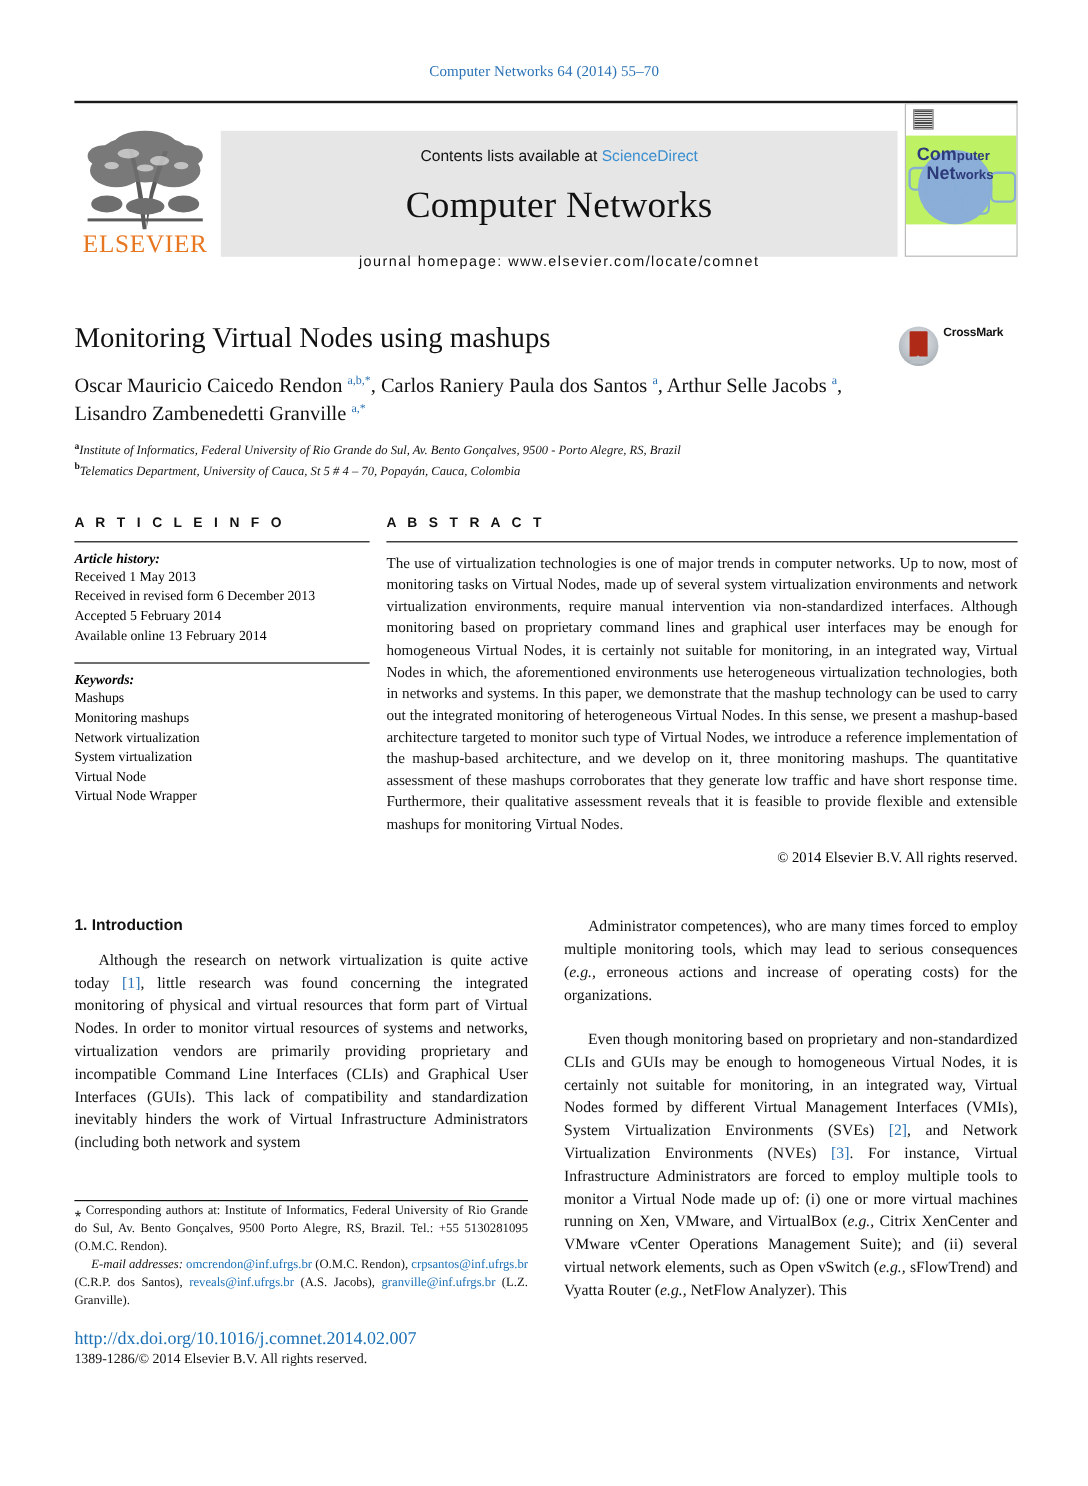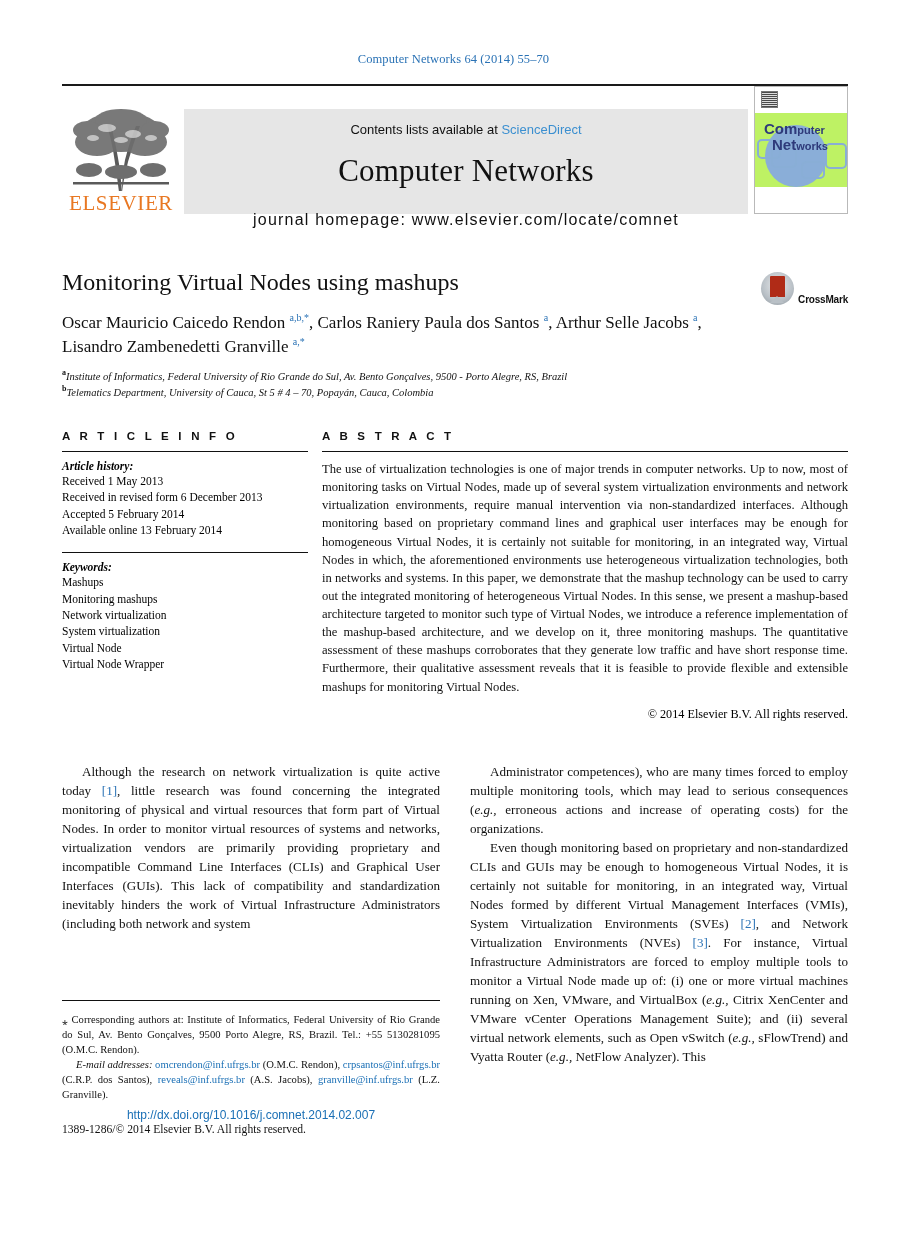--- a/index.html
+++ b/index.html
@@ -96,21 +96,21 @@
     text-align: center;
     font-family: "Liberation Serif", serif;
     font-size: 31px;
     margin-top: 16px;
     color: #111;
     letter-spacing: 0.2px;
   }
   .homepage {
     text-align: center;
     font-family: "Liberation Sans", sans-serif;
-    font-size: 16px;
+    font-size: 12px;
     letter-spacing: 1.2px;
     margin-top: 22px;
     color: #111;
   }
   .cover-thumb {
     flex: 0 0 94px;
     width: 94px;
     border: 1px solid #b9b9b9;
     background: #fff;
     position: relative;
@@ -181,24 +181,24 @@
     font-family: "Liberation Serif", serif;
     font-size: 24px;
     font-weight: 400;
     margin: 0;
     line-height: 1.18;
     color: #111;
     max-width: 690px;
   }
   .crossmark {
     position: absolute;
-    right: 0;
+    right: 12px;
     top: 4px;
     display: flex;
-    align-items: flex-end;
+    align-items: flex-start;
     gap: 4px;
   }
   .cm-badge {
     width: 33px;
     height: 33px;
     border-radius: 50%;
     background: radial-gradient(circle at 50% 40%, #e8eaec 0%, #b9c0c6 60%, #8d969d 100%);
     position: relative;
     overflow: hidden;
   }
@@ -335,31 +335,31 @@
   }
   .para {
     font-family: "Liberation Serif", serif;
     font-size: 13.1px;
     line-height: 1.45;
     text-align: justify;
     margin: 0;
     text-indent: 20px;
     color: #111;
   }
-  .para + .para { margin-top: 0px; }
+  .para + .para { margin-top: 18px; }
   .ref { color: #2a72b5; }
 
   
   .footnote {
     position: absolute;
     left: 62px;
     top: 1000px;
     width: 378px;
     border-top: 0.8px solid #111;
-    padding-top: 11px;
+    padding-top: 1px;
   }
   .fn-text {
     font-family: "Liberation Serif", serif;
     font-size: 10.6px;
     line-height: 1.42;
     text-align: justify;
     color: #111;
     margin: 0;
   }
   .fn-text .star { letter-spacing: 0; }
@@ -368,25 +368,24 @@
   }
   .mail { color: #1a6fb5; }
 
   .doi-block {
     position: absolute;
     left: 62px;
     top: 1108px;
     width: 378px;
   }
   .doi-link {
-    font-family: Liberation Sans, sans-serif;
-    font-size: 12px;
+    font-family: Liberation Serif, serif;
+    font-size: 15px;
     color: #1a6fb5;
     display: block;
-    text-align: center;
   }
   .issn-line {
     font-family: "Liberation Serif", serif;
     font-size: 11.6px;
     color: #111;
     display: block;
     margin-top: 1px;
   }
 </style>
 </head>
@@ -504,20 +503,21 @@
       <div class="rule-top">
         <div class="abstract-body">The use of virtualization technologies is one of major trends in computer networks. Up to now, most of monitoring tasks on Virtual Nodes, made up of several system virtualization environments and network virtualization environments, require manual intervention via non-standardized interfaces. Although monitoring based on proprietary command lines and graphical user interfaces may be enough for homogeneous Virtual Nodes, it is certainly not suitable for monitoring, in an integrated way, Virtual Nodes in which, the aforementioned environments use heterogeneous virtualization technologies, both in networks and systems. In this paper, we demonstrate that the mashup technology can be used to carry out the integrated monitoring of heterogeneous Virtual Nodes. In this sense, we present a mashup-based architecture targeted to monitor such type of Virtual Nodes, we introduce a reference implementation of the mashup-based architecture, and we develop on it, three monitoring mashups. The quantitative assessment of these mashups corroborates that they generate low traffic and have short response time. Furthermore, their qualitative assessment reveals that it is feasible to provide flexible and extensible mashups for monitoring Virtual Nodes.</div>
         <div class="abstract-copy">© 2014 Elsevier B.V. All rights reserved.</div>
       </div>
     </div>
 
   </div>
 
   <div class="body-cols">
     <div class="bcol left">
+      <h2 class="sec-title">1. Introduction</h2>
       <p class="para">Although the research on network virtualization is quite active today <span class="ref">[1]</span>, little research was found concerning the integrated monitoring of physical and virtual resources that form part of Virtual Nodes. In order to monitor virtual resources of systems and networks, virtualization vendors are primarily providing proprietary and incompatible Command Line Interfaces (CLIs) and Graphical User Interfaces (GUIs). This lack of compatibility and standardization inevitably hinders the work of Virtual Infrastructure Administrators (including both network and system</p>
     </div>
     <div class="bcol right">
       <p class="para">Administrator competences), who are many times forced to employ multiple monitoring tools, which may lead to serious consequences (<i>e.g.,</i> erroneous actions and increase of operating costs) for the organizations.</p>
       <p class="para">Even though monitoring based on proprietary and non-standardized CLIs and GUIs may be enough to homogeneous Virtual Nodes, it is certainly not suitable for monitoring, in an integrated way, Virtual Nodes formed by different Virtual Management Interfaces (VMIs), System Virtualization Environments (SVEs) <span class="ref">[2]</span>, and Network Virtualization Environments (NVEs) <span class="ref">[3]</span>. For instance, Virtual Infrastructure Administrators are forced to employ multiple tools to monitor a Virtual Node made up of: (i) one or more virtual machines running on Xen, VMware, and VirtualBox (<i>e.g.,</i> Citrix XenCenter and VMware vCenter Operations Management Suite); and (ii) several virtual network elements, such as Open vSwitch (<i>e.g.,</i> sFlowTrend) and Vyatta Router (<i>e.g.,</i> NetFlow Analyzer). This</p>
     </div>
   </div>
 
   <div class="footnote">
     <p class="fn-text">

